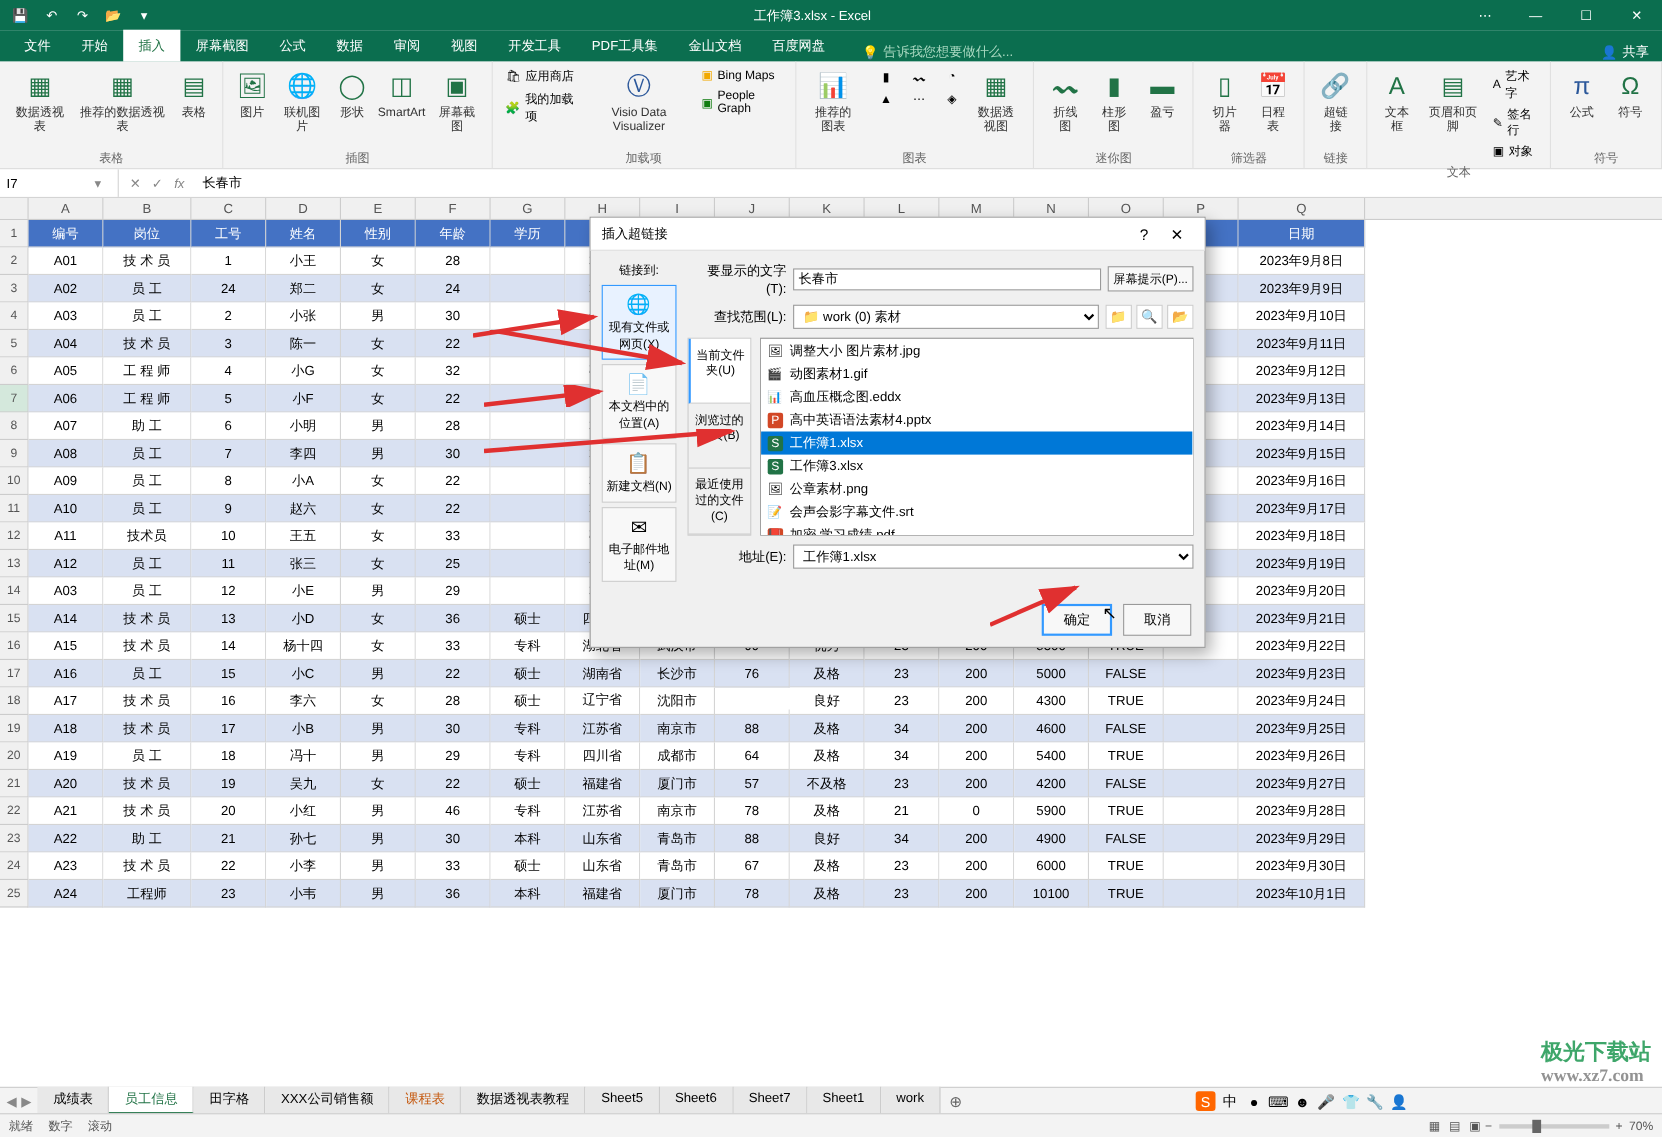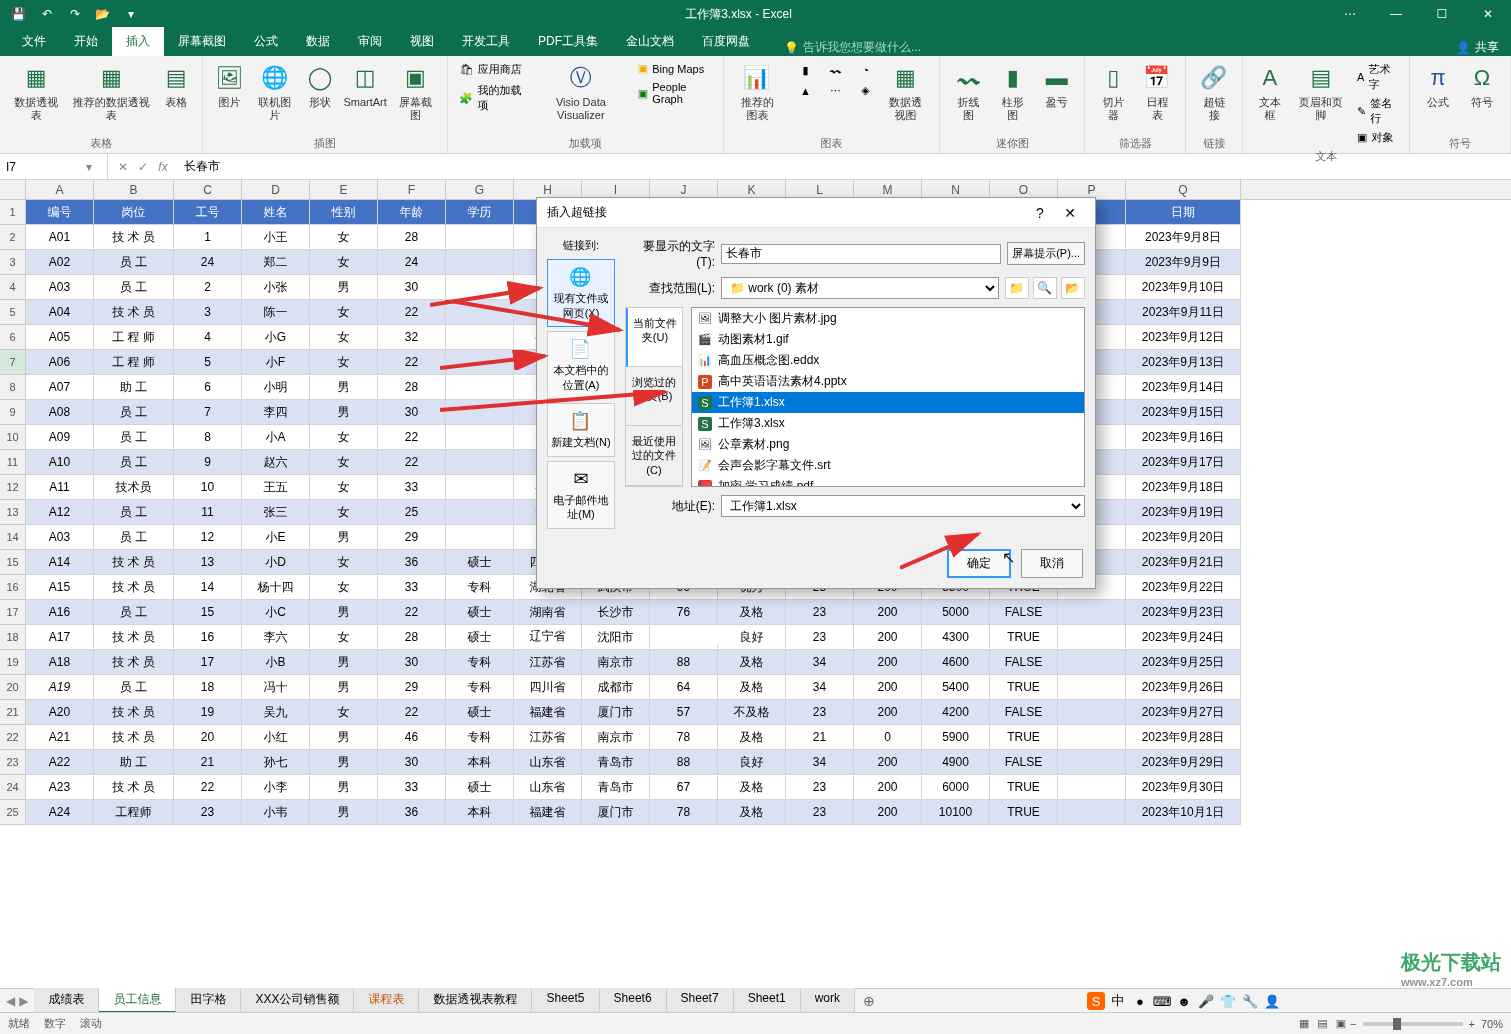--- a/index.html
+++ b/index.html
@@ -98,21 +98,21 @@
 
 .status-bar { position: absolute; bottom: 0; left: 0; right: 0; height: 22px; background: #f3f3f3; border-top: 1px solid #ccc; display: flex; align-items: center; font-size: 11px; padding: 0 8px; color: #555; }
 .status-bar .sitem { margin-right: 14px; }
 .status-bar .spacer { flex: 1; }
 .zoom { display: flex; align-items: center; gap: 6px; }
 .zoom-slider { width: 100px; height: 4px; background: #ccc; position: relative; }
 .zoom-slider .thumb { position: absolute; width: 8px; height: 12px; background: #666; top: -4px; left: 30%; }
 
 
 .watermark { position: absolute; right: 10px; bottom: 46px; font-size: 20px; color: #2a9d5a; font-weight: bold; opacity: 0.9; }
-.watermark small { display: block; font-size: 11px; color: #888; }
+.watermark small { display: block; font-size: 16px; color: #888; font-family: Liberation Serif, serif; }
 
 
 .ime-bar { position: absolute; right: 230px; bottom: 24px; display: flex; gap: 4px; align-items: center; font-size: 13px; }
 .ime-bar span { width: 18px; height: 18px; display: flex; align-items: center; justify-content: center; }
 
 svg.arrow-svg { position: absolute; pointer-events: none; }
 </style>
 </head>
 <body>
 
@@ -744,21 +744,21 @@
           <div class="cell" style="width: 68px;">88</div>
           <div class="cell" style="width: 68px;">及格</div>
           <div class="cell" style="width: 68px;">34</div>
           <div class="cell" style="width: 68px;">200</div>
           <div class="cell" style="width: 68px;">4600</div>
           <div class="cell" style="width: 68px;">FALSE</div>
           <div class="cell" style="width: 68px;"></div>
           <div class="cell" style="width: 115px;">2023年9月25日</div>
         </div>
         <div class="row norm">
-          <div class="cell" style="width: 68px; font-style: italic;">A19</div>
+          <div class="cell" style="width: 68px;">A19</div>
           <div class="cell" style="width: 80px;">员 工</div>
           <div class="cell" style="width: 68px;">18</div>
           <div class="cell" style="width: 68px;">冯十</div>
           <div class="cell" style="width: 68px;">男</div>
           <div class="cell" style="width: 68px;">29</div>
           <div class="cell" style="width: 68px;">专科</div>
           <div class="cell" style="width: 68px;">四川省</div>
           <div class="cell" style="width: 68px;">成都市</div>
           <div class="cell" style="width: 68px;">64</div>
           <div class="cell" style="width: 68px;">及格</div>

